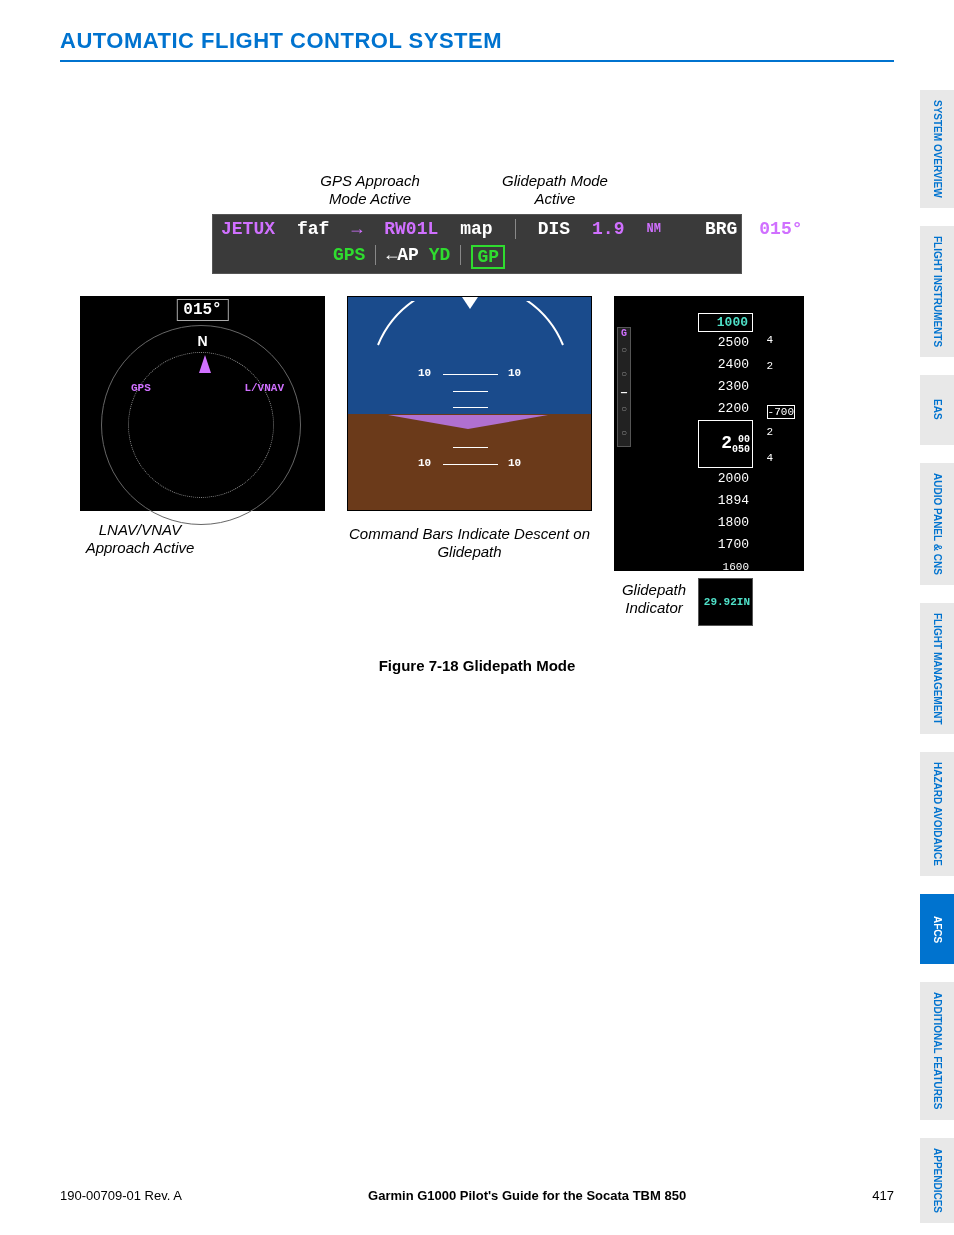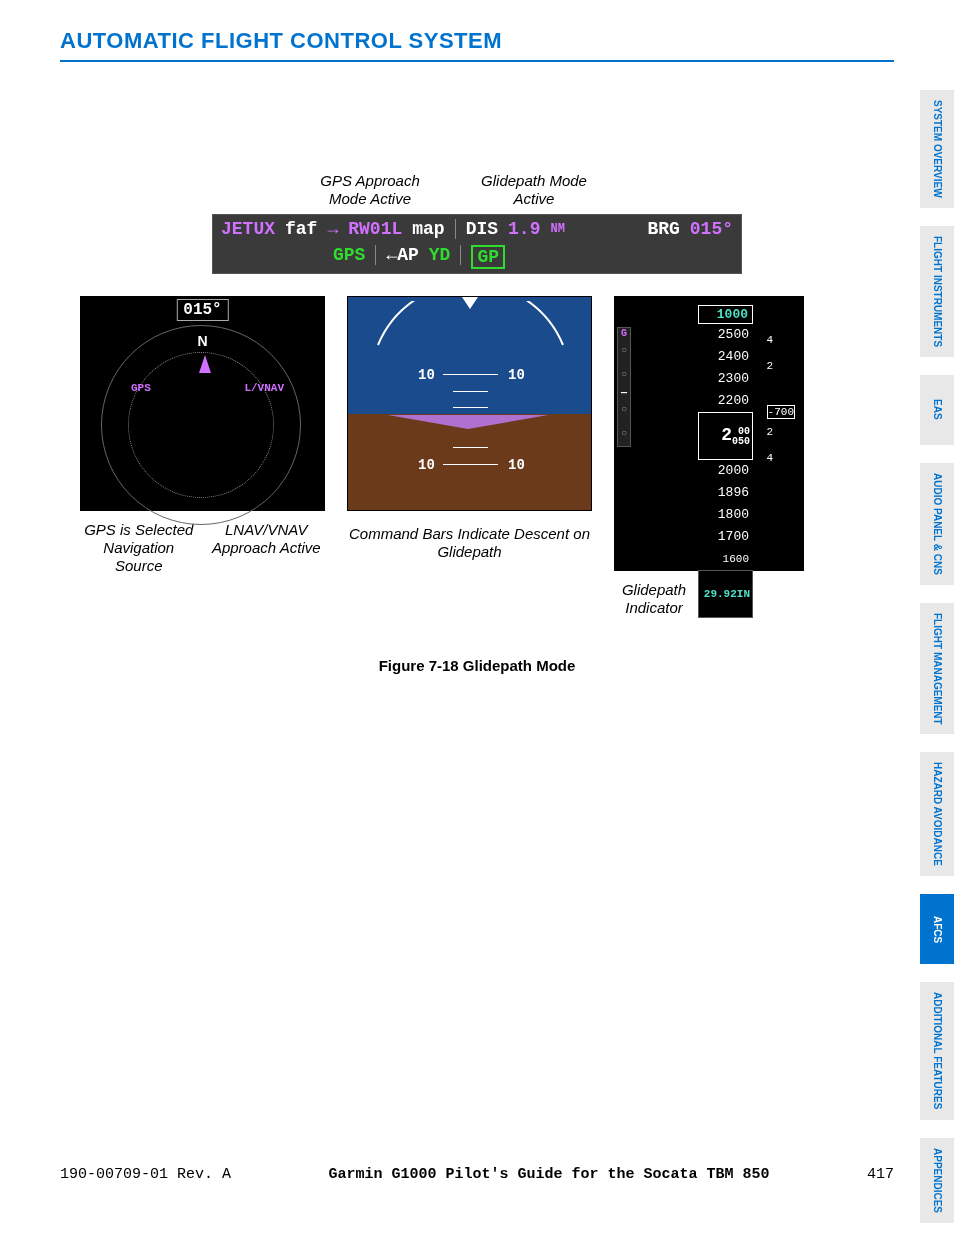--- a/index.html
+++ b/index.html
@@ -83,36 +83,36 @@
     position: relative;
   }
   .callout {
     font-style: italic;
     font-size: 15px;
     text-align: center;
     line-height: 1.2;
   }
   .top-callouts {
     display: flex;
-    gap: 44px;
+    gap: 65px;
     margin-left: 230px;
     margin-bottom: 6px;
   }
   .pfd-bar {
     background: #3a3a3a;
     margin: 0 auto;
     width: 530px;
     border: 1px solid #555;
     font-family: "Courier New", monospace;
   }
   .pfd-bar-row1 {
     display: flex;
     align-items: center;
     padding: 4px 8px;
-    gap: 10px;
+    gap: 22px;
     font-size: 18px;
     font-weight: 700;
   }
   .magenta { color: #d070ff; }
   .white { color: #fff; }
   .green { color: #2fdc2f; }
   .pfd-bar-row2 {
     display: flex;
     gap: 10px;
     padding: 2px 8px 4px 120px;
@@ -197,21 +197,21 @@
   .panel1-callouts {
     display: flex;
     gap: 10px;
     margin-top: 10px;
     width: 245px;
   }
   .adi-pitch {
     position: absolute;
     color: #fff;
     font-family: "Courier New", monospace;
-    font-size: 14px;
+    font-size: 11px;
     font-weight: 700;
   }
   .adi-line {
     position: absolute;
     background: #fff;
     height: 1px;
   }
   .cmd-bar {
     position: absolute;
     top: 118px; left: 40px;
@@ -226,21 +226,21 @@
     left: 50%;
     transform: translateX(-50%);
     width: 0; height: 0;
     border-left: 8px solid transparent;
     border-right: 8px solid transparent;
     border-top: 12px solid #fff;
   }
   .alt-tape {
     position: absolute;
     right: 50px;
-    top: 8px;
+    top: 16px;
     width: 55px;
     color: #fff;
     font-family: "Courier New", monospace;
     font-size: 13px;
   }
   .alt-select {
     background: #000;
     color: #4fe0c8;
     border: 1px solid #fff;
     text-align: right;
@@ -301,28 +301,27 @@
   }
   .gp-letter { color: #d070ff; }
   .figure-caption {
     text-align: center;
     font-weight: 700;
     font-size: 15px;
     margin-top: 40px;
   }
   .footer {
     position: absolute;
-    bottom: 52px;
+    bottom: 32px;
     left: 60px;
     right: 60px;
     display: flex;
     justify-content: space-between;
     align-items: baseline;
-    font-size: 15px;
-    font-family: Liberation Mono, monospace;
+    font-size: 13px;
   }
   .footer-center {
     font-weight: 700;
   }
 </style>
 </head>
 <body>
 
 <div class="header">
   <div class="section-title">AUTOMATIC FLIGHT CONTROL SYSTEM</div>
@@ -380,21 +379,20 @@
       <div class="panel-box panel1">
         <div class="hdg-box">015°</div>
         <div class="compass-circle"></div>
         <div class="compass-inner"></div>
         <div class="compass-n">N</div>
         <div class="nav-src">GPS</div>
         <div class="appr-src">L/VNAV</div>
         <div class="arrow-up"></div>
       </div>
       <div class="panel1-callouts">
-        <div class="callout" style="width:120px">GPS is Selected Navigation Source</div>
         <div class="callout" style="width:120px">LNAV/VNAV Approach Active</div>
       </div>
     </div>
 
     <div>
       <div class="panel-box panel2">
         <div class="triangle-marker"></div>
         <svg style="position:absolute;top:4px;left:0;width:245px;height:46px">
           <path d="M 30 44 A 100 100 0 0 1 215 44" stroke="#fff" stroke-width="2" fill="none"></path>
         </svg>
@@ -425,21 +423,21 @@
         <div class="alt-tape">
           <div class="alt-select">1000</div>
           <div class="alt-tick">2500</div>
           <div class="alt-tick">2400</div>
           <div class="alt-tick">2300</div>
           <div class="alt-tick">2200</div>
           <div class="alt-current">
             <span style="font-size:18px">2</span><span style="display:inline-block;font-size:10px;line-height:10px;vertical-align:middle"><span>00</span><br><span>050</span></span>
           </div>
           <div class="alt-tick">2000</div>
-          <div class="alt-tick">1896</div>
+          <div class="alt-tick">1894</div>
           <div class="alt-tick">1800</div>
           <div class="alt-tick">1700</div>
           <div class="alt-tick" style="font-size:11px">1600</div>
           <div class="baro">29.92IN</div>
         </div>
         <div class="vs-scale">
           <div class="vs-tick">4</div>
           <div class="vs-tick">2</div>
           <div class="vs-tick" style="height:26px"></div>
           <div class="vs-val">-700</div>

